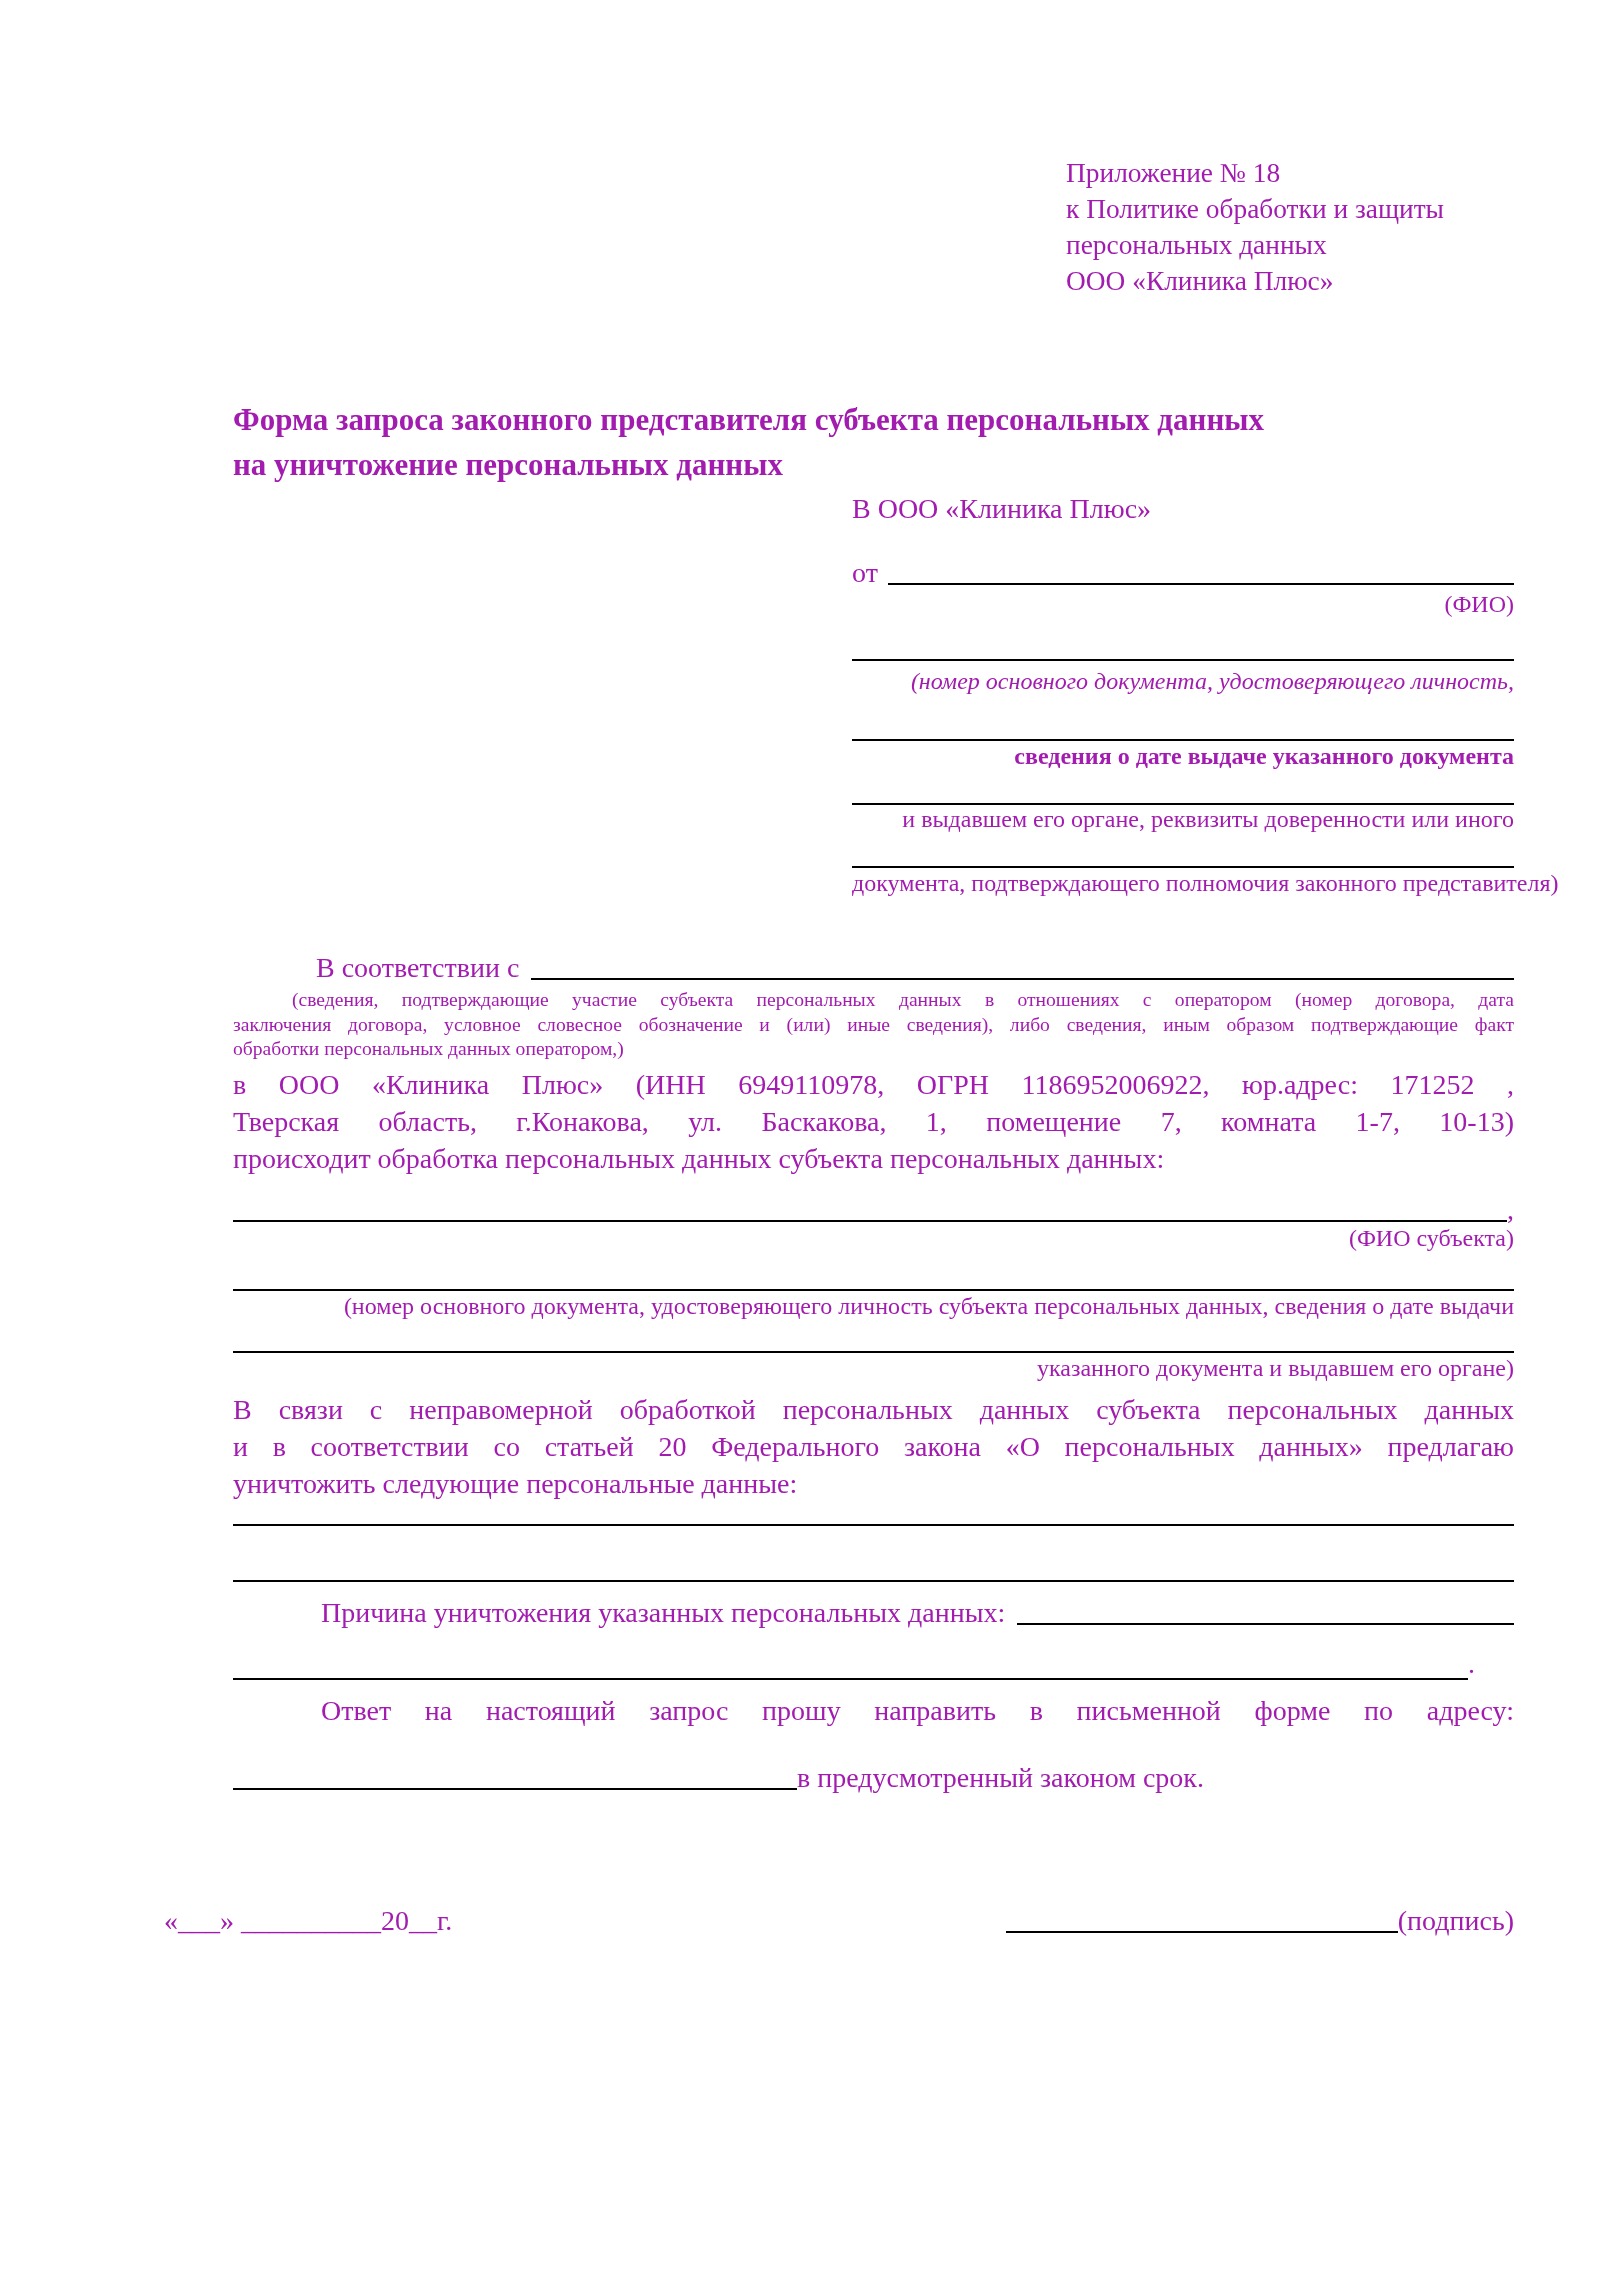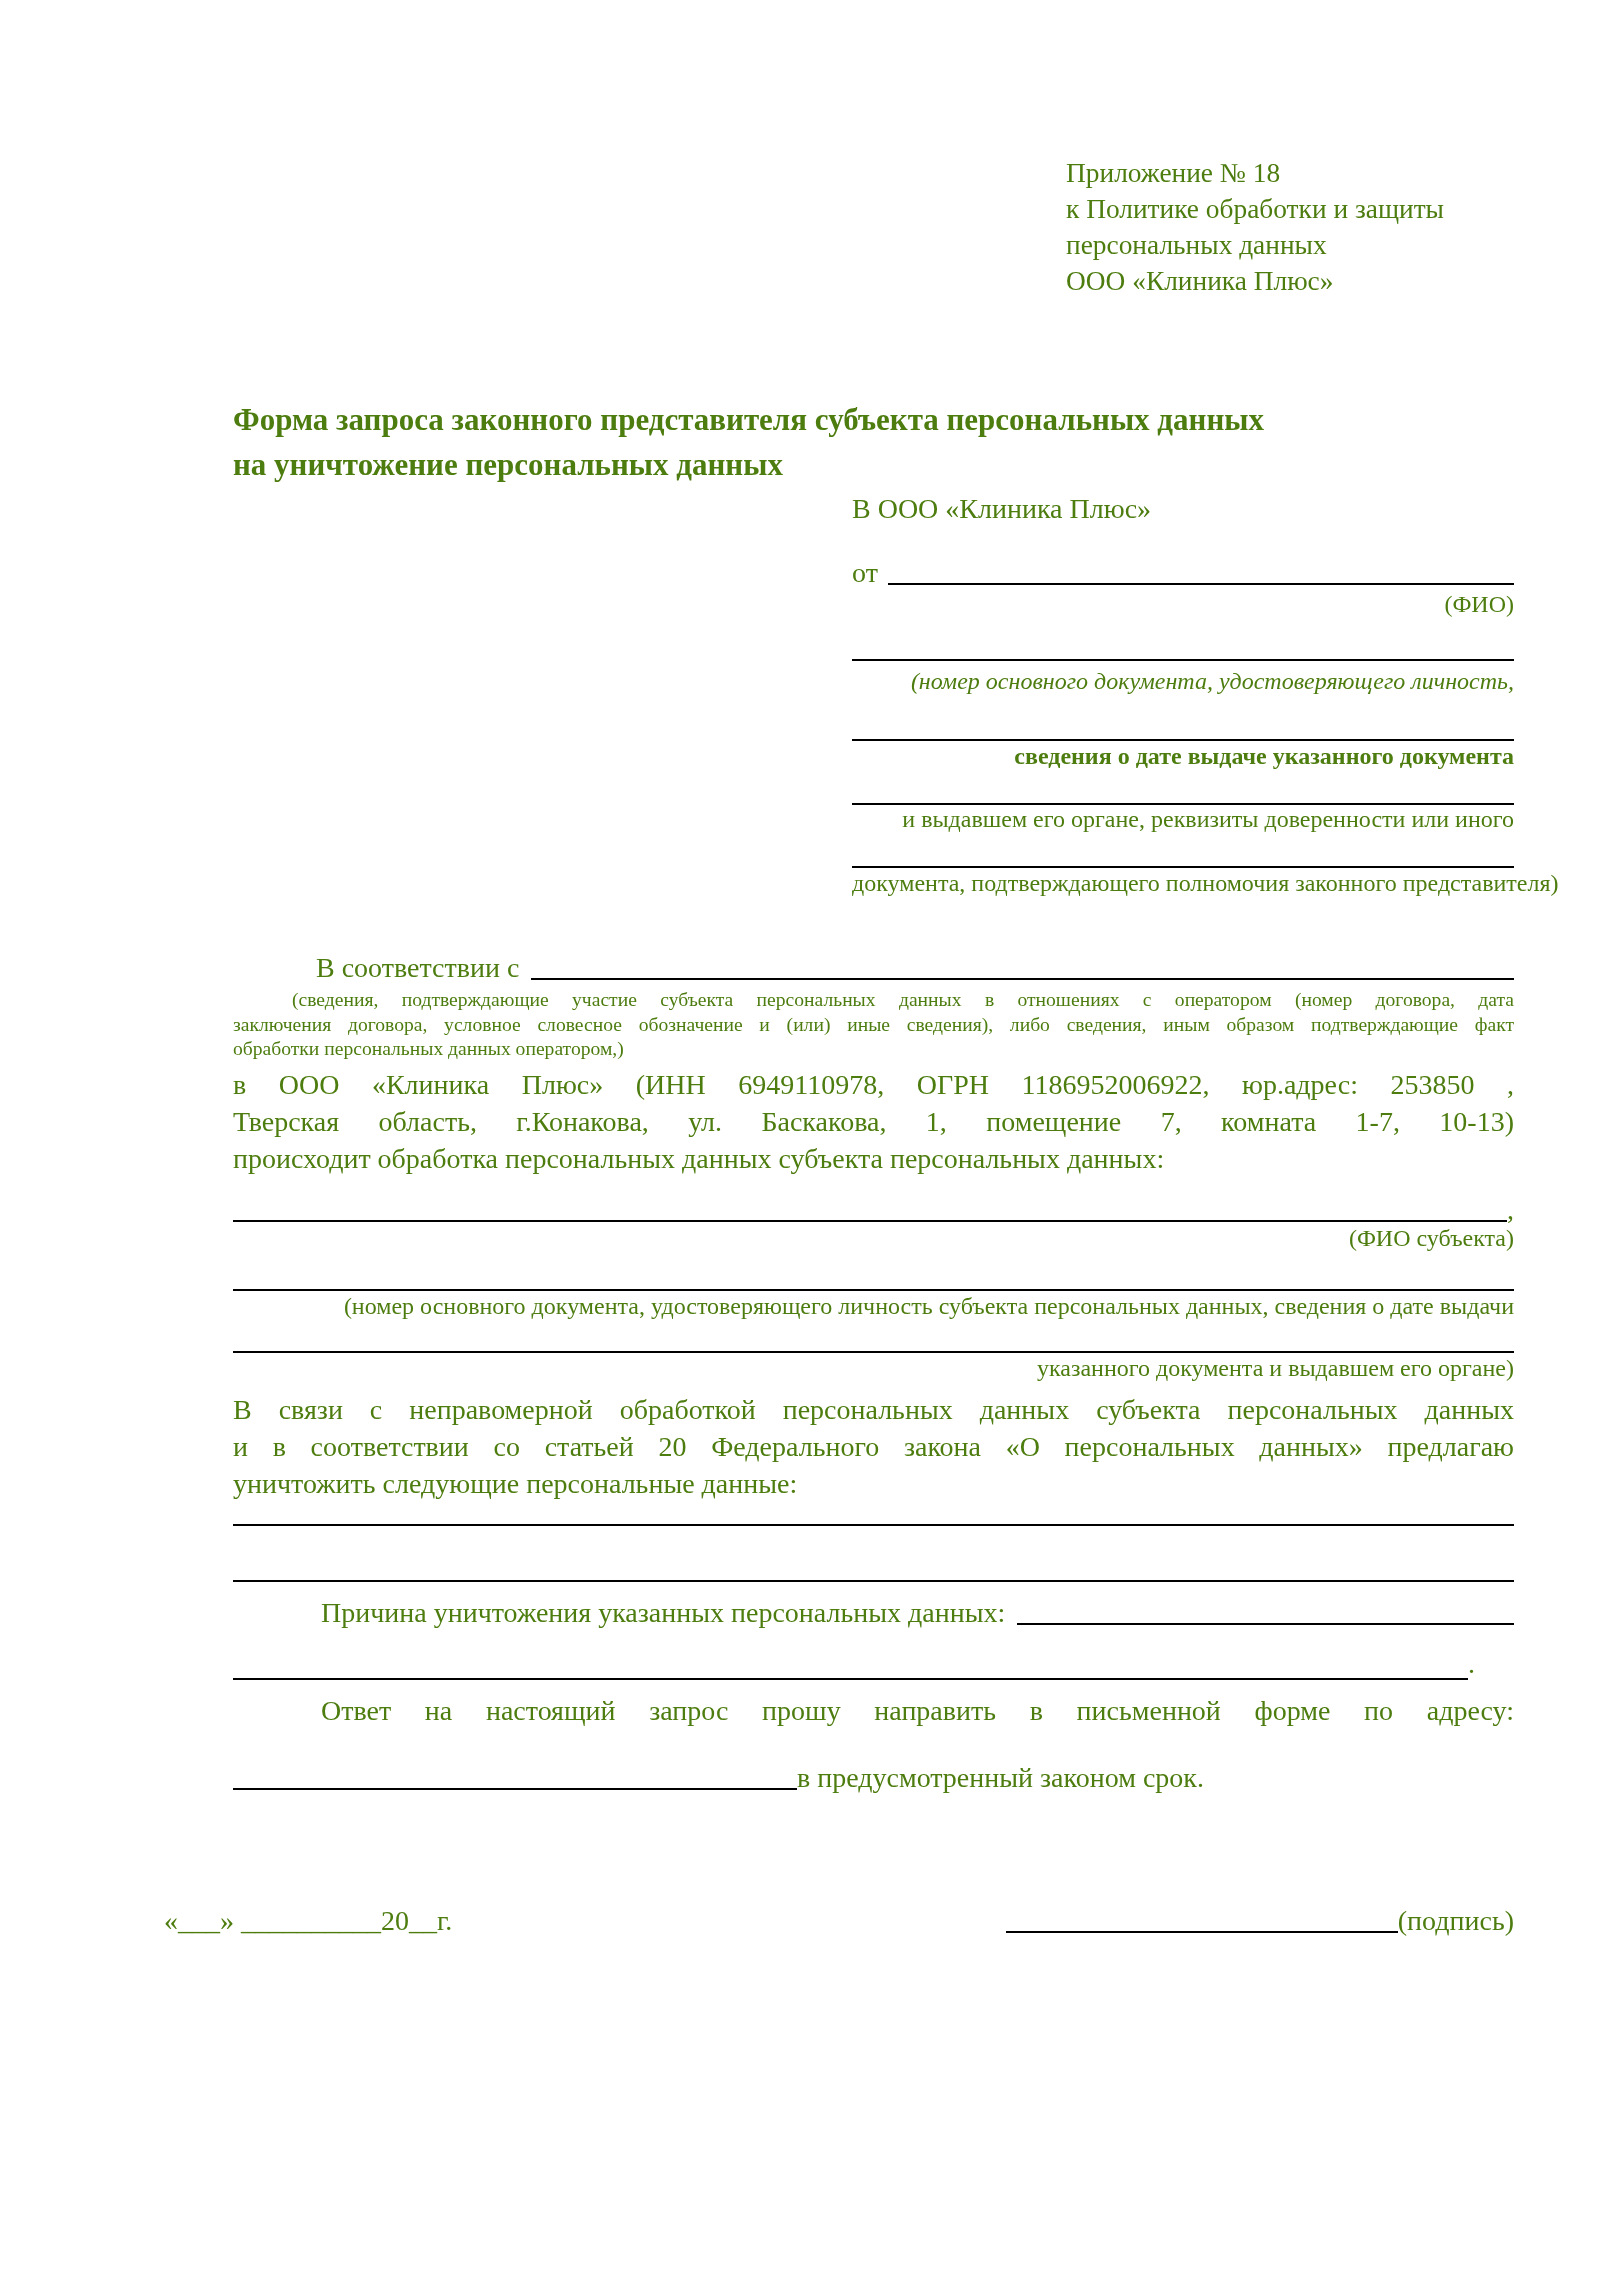--- a/index.html
+++ b/index.html
@@ -1,19 +1,19 @@
 <!DOCTYPE html>
 <html><head>
 <meta charset="utf-8">
 <style>
   html,body{margin:0;padding:0;background:#ffffff;}
   .page{
     position:relative;
     width:1621px;height:2293px;
-    background:#ffffff;color:#4d7c0f;
+    background:#ffffff;color:#a21caf;
     font-family:"Liberation Serif","DejaVu Serif",serif;
     overflow:hidden;
   }
   .content{position:absolute;left:233px;top:0;width:1281px;}
   .hdr{font-size:27.4px;line-height:36px;}
   .title{font-weight:bold;font-size:31px;line-height:45px;text-align:left;}
   .body-t{font-size:28px;}
   .cap{font-size:24px;line-height:25.5px;text-align:right;white-space:nowrap;}
   .small-t{font-size:19.6px;line-height:24.5px;}
   .jfull{text-align:justify;text-align-last:justify;}
@@ -66,21 +66,21 @@
       <span style="margin-left:83px;">В соответствии с</span>
       <span class="fillline" style="margin-left:11.8px;"></span>
     </div>
     <div class="small-t" style="margin-top:3.9px;">
       <div class="jfull" style="padding-left:59px;">(сведения, подтверждающие участие субъекта персональных данных в отношениях с оператором (номер договора, дата</div>
       <div class="jfull">заключения договора, условное словесное обозначение и (или) иные сведения), либо сведения, иным образом подтверждающие факт</div>
       <div>обработки персональных данных оператором,)</div>
     </div>
 
     <div class="body-t" style="margin-top:3.9px;line-height:37px;">
-      <div class="jfull">в ООО «Клиника Плюс» (ИНН 6949110978, ОГРН 1186952006922, юр.адрес: 253850 ,</div>
+      <div class="jfull">в ООО «Клиника Плюс» (ИНН 6949110978, ОГРН 1186952006922, юр.адрес: 171252 ,</div>
       <div class="jfull">Тверская область, г.Конакова, ул. Баскакова, 1, помещение 7, комната 1-7, 10-13)</div>
       <div>происходит обработка персональных данных субъекта персональных данных:</div>
     </div>
 
     <div class="flexrow body-t" style="height:21.6px;">
       <span class="fillline"></span>
       <span>,</span>
     </div>
     <div class="cap" style="margin-top:0;">(ФИО субъекта)</div>
 

